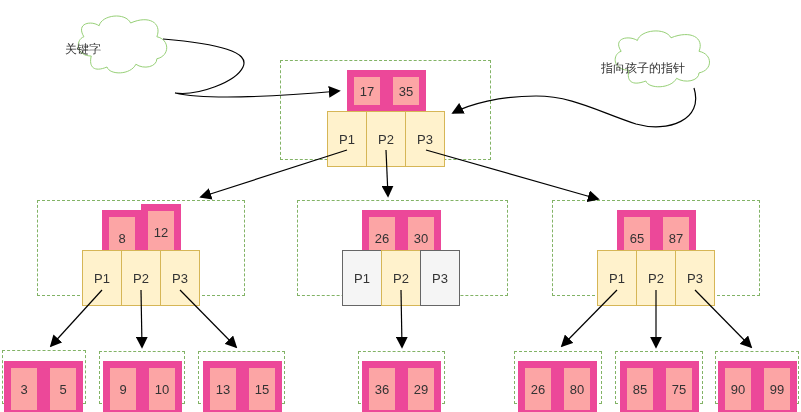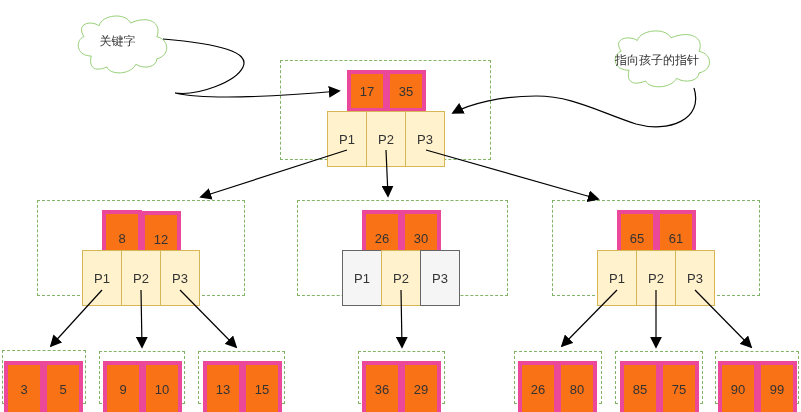--- a/index.html
+++ b/index.html
@@ -11,27 +11,27 @@
   }
   .group{
     position:absolute;border:1px dashed #82b366;background:transparent;
     box-sizing:border-box;z-index:1;
   }
   .cell{
     position:absolute;width:40px;height:56px;box-sizing:border-box;
     display:flex;align-items:center;justify-content:center;
     font-size:13px;color:#333;z-index:2;
   }
-  .key{background:#f97316;border:4px solid #ec4899;}
+  .key{background:#fca5a5;border:7px solid #ec4899;}
   .ptr{background:#fff2cc;border:1px solid #d6b656;}
   .ptr-gray{background:#f5f5f5;border:1px solid #666666;}
   .root-key{height:42px;}
   .cloud-label{
-    position:absolute;z-index:4;font-size:12px;text-align:center;
-    color:#333;line-height:16px;
+    position:absolute;z-index:4;font-size:12px;text-align:left;
+    color:#333;line-height:16px;margin-top:8px;
   }
   #overlay{position:absolute;left:0;top:0;z-index:3;pointer-events:none;}
   .arrow{fill:none;stroke:#000;stroke-width:1.2;}
   .cloud{fill:#ffffff;stroke:#97d077;stroke-width:1;}
 </style>
 </head>
 <body>
 
 <div id="canvas">
 
@@ -47,33 +47,33 @@
   <div class="group" style="left:615px;top:351px;width:88px;height:53px"></div>
   <div class="group" style="left:715px;top:351px;width:84px;height:53px"></div>
 
   <div class="cell key root-key" style="left:347px;top:70px">17</div>
   <div class="cell key root-key" style="left:386px;top:70px">35</div>
   <div class="cell ptr" style="left:327px;top:111px">P1</div>
   <div class="cell ptr" style="left:366px;top:111px">P2</div>
   <div class="cell ptr" style="left:405px;top:111px">P3</div>
 
   <div class="cell key" style="left:102px;top:210px">8</div>
-  <div class="cell key" style="left:141px;top:211px">12</div>
+  <div class="cell key" style="left:141px;top:204px">12</div>
   <div class="cell ptr" style="left:82px;top:250px">P1</div>
   <div class="cell ptr" style="left:121px;top:250px">P2</div>
   <div class="cell ptr" style="left:160px;top:250px">P3</div>
 
   <div class="cell key" style="left:362px;top:210px">26</div>
   <div class="cell key" style="left:401px;top:210px">30</div>
   <div class="cell ptr-gray" style="left:342px;top:250px">P1</div>
   <div class="cell ptr" style="left:381px;top:250px">P2</div>
   <div class="cell ptr-gray" style="left:420px;top:250px">P3</div>
 
   <div class="cell key" style="left:617px;top:210px">65</div>
-  <div class="cell key" style="left:656px;top:210px">61</div>
+  <div class="cell key" style="left:656px;top:210px">87</div>
   <div class="cell ptr" style="left:597px;top:250px">P1</div>
   <div class="cell ptr" style="left:636px;top:250px">P2</div>
   <div class="cell ptr" style="left:675px;top:250px">P3</div>
 
   <div class="cell key" style="left:4px;top:361px">3</div>
   <div class="cell key" style="left:43px;top:361px">5</div>
   <div class="cell key" style="left:103px;top:361px">9</div>
   <div class="cell key" style="left:142px;top:361px">10</div>
   <div class="cell key" style="left:203px;top:361px">13</div>
   <div class="cell key" style="left:242px;top:361px">15</div>

